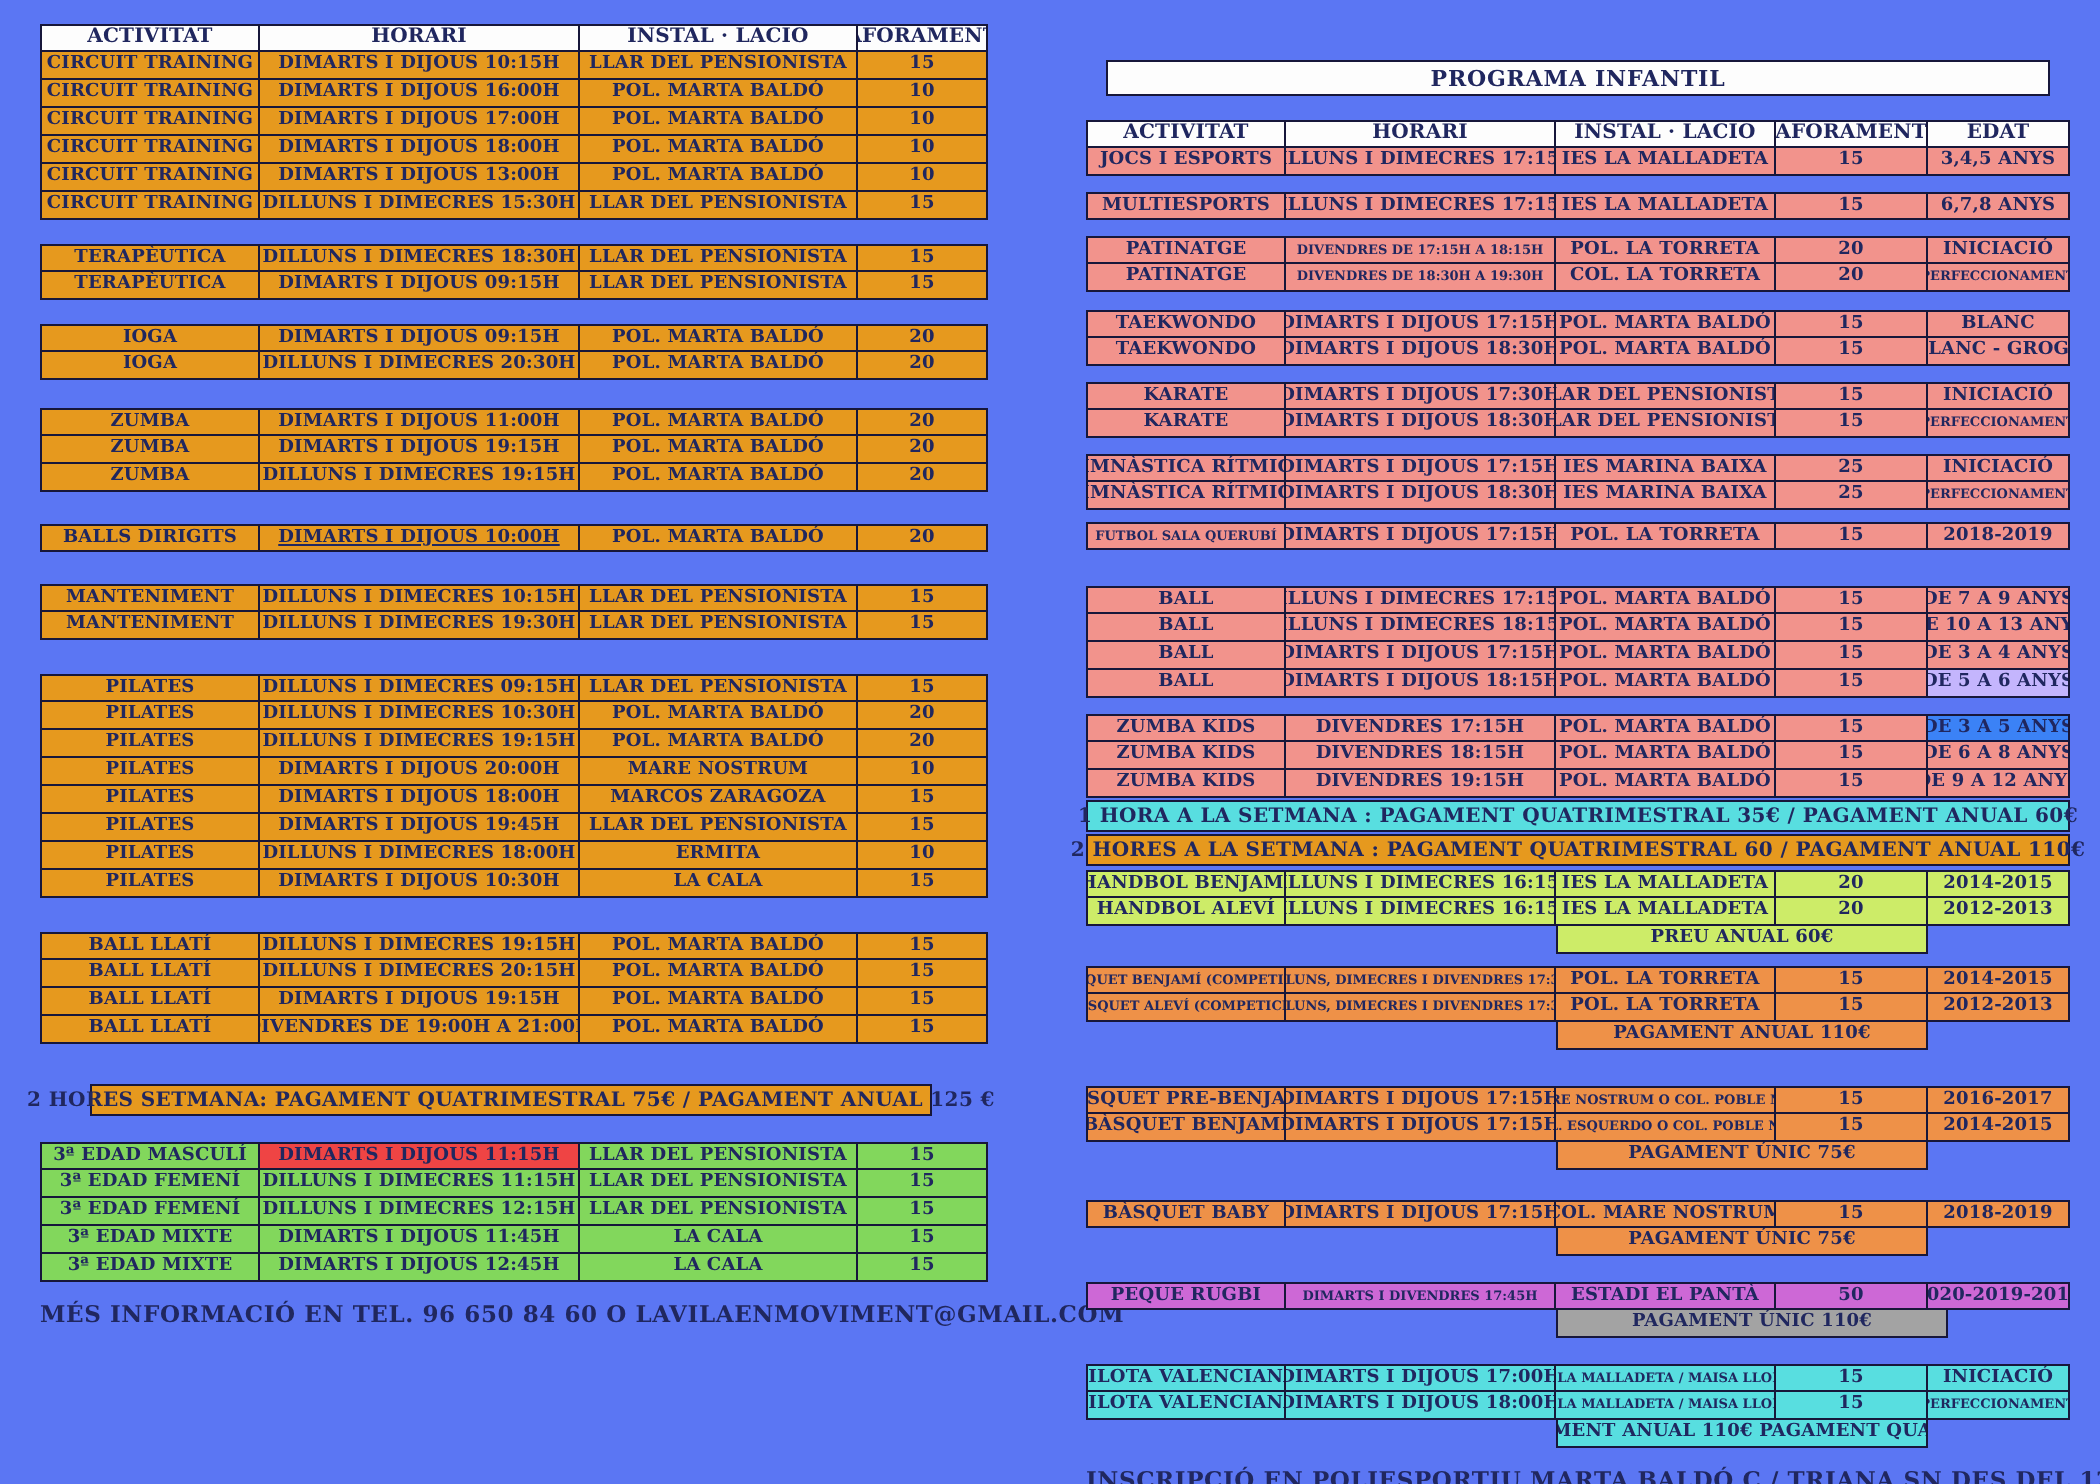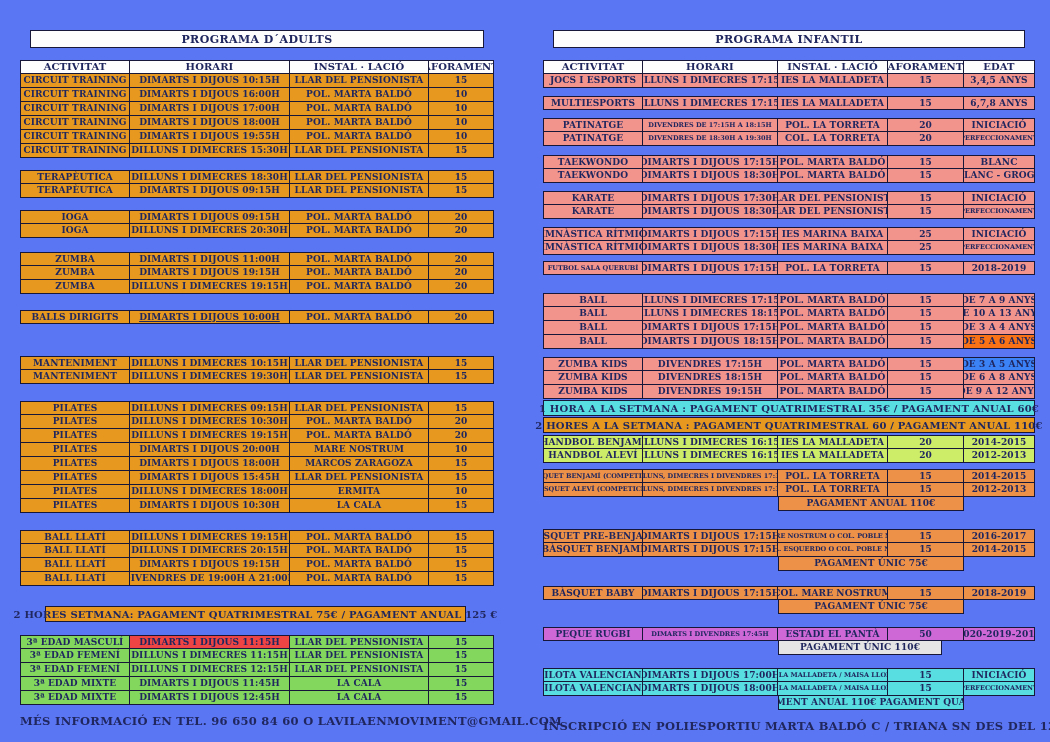--- a/index.html
+++ b/index.html
@@ -40,21 +40,20 @@
   }
   .banner.inset{margin-left:25px;margin-right:28px;}
   .footer-note{
     margin-top:9px;text-align:center;font-size:11.5px;letter-spacing:.3px;white-space:nowrap;
   }
 </style>
 </head>
 <body>
 
 <div class="panel" id="adults-panel">
-  <div class="titlebar">PROGRAMA D´ADULTS</div>
   <div class="blocks" id="adults-blocks">
       <div class="block" style="margin-top: 0px;">
         <div class="row">
           <div class="cell hdr" style="width: 110px;">ACTIVITAT</div>
           <div class="cell hdr" style="width: 160px;">HORARI</div>
           <div class="cell hdr" style="width: 139px;">INSTAL · LACIÓ</div>
           <div class="cell hdr" style="width: 65px;">AFORAMENT</div>
         </div>
         <div class="row">
           <div class="cell" style="width: 110px; background: rgb(230, 153, 30);">CIRCUIT TRAINING</div>
@@ -75,21 +74,21 @@
           <div class="cell" style="width: 65px; background: rgb(230, 153, 30);">10</div>
         </div>
         <div class="row">
           <div class="cell" style="width: 110px; background: rgb(230, 153, 30);">CIRCUIT TRAINING</div>
           <div class="cell" style="width: 160px; background: rgb(230, 153, 30);">DIMARTS I DIJOUS  18:00H</div>
           <div class="cell" style="width: 139px; background: rgb(230, 153, 30);">POL. MARTA BALDÓ</div>
           <div class="cell" style="width: 65px; background: rgb(230, 153, 30);">10</div>
         </div>
         <div class="row">
           <div class="cell" style="width: 110px; background: rgb(230, 153, 30);">CIRCUIT TRAINING</div>
-          <div class="cell" style="width: 160px; background: rgb(230, 153, 30);">DIMARTS I DIJOUS  19:55H</div>
+          <div class="cell" style="width: 160px; background: rgb(230, 153, 30);">DIMARTS I DIJOUS  13:00H</div>
           <div class="cell" style="width: 139px; background: rgb(230, 153, 30);">POL. MARTA BALDÓ</div>
           <div class="cell" style="width: 65px; background: rgb(230, 153, 30);">10</div>
         </div>
         <div class="row">
           <div class="cell" style="width: 110px; background: rgb(230, 153, 30);">CIRCUIT TRAINING</div>
           <div class="cell" style="width: 160px; background: rgb(230, 153, 30);">DILLUNS I DIMECRES  15:30H</div>
           <div class="cell" style="width: 139px; background: rgb(230, 153, 30);">LLAR DEL PENSIONISTA</div>
           <div class="cell" style="width: 65px; background: rgb(230, 153, 30);">15</div>
         </div>
       </div>
@@ -142,21 +141,21 @@
         </div>
       </div>
       <div class="block" style="margin-top: 16px;">
         <div class="row">
           <div class="cell" style="width: 110px; background: rgb(230, 153, 30);">BALLS DIRIGITS</div>
           <div class="cell" style="width: 160px; background: rgb(230, 153, 30); text-decoration: underline;">DIMARTS I DIJOUS  10:00H</div>
           <div class="cell" style="width: 139px; background: rgb(230, 153, 30);">POL. MARTA BALDÓ</div>
           <div class="cell" style="width: 65px; background: rgb(230, 153, 30);">20</div>
         </div>
       </div>
-      <div class="block" style="margin-top: 32px;">
+      <div class="block" style="margin-top: 16px;">
         <div class="row">
           <div class="cell" style="width: 110px; background: rgb(230, 153, 30);">MANTENIMENT</div>
           <div class="cell" style="width: 160px; background: rgb(230, 153, 30);">DILLUNS I DIMECRES  10:15H</div>
           <div class="cell" style="width: 139px; background: rgb(230, 153, 30);">LLAR DEL PENSIONISTA</div>
           <div class="cell" style="width: 65px; background: rgb(230, 153, 30);">15</div>
         </div>
         <div class="row">
           <div class="cell" style="width: 110px; background: rgb(230, 153, 30);">MANTENIMENT</div>
           <div class="cell" style="width: 160px; background: rgb(230, 153, 30);">DILLUNS I DIMECRES  19:30H</div>
           <div class="cell" style="width: 139px; background: rgb(230, 153, 30);">LLAR DEL PENSIONISTA</div>
@@ -189,21 +188,21 @@
           <div class="cell" style="width: 65px; background: rgb(230, 153, 30);">10</div>
         </div>
         <div class="row">
           <div class="cell" style="width: 110px; background: rgb(230, 153, 30);">PILATES</div>
           <div class="cell" style="width: 160px; background: rgb(230, 153, 30);">DIMARTS I DIJOUS  18:00H</div>
           <div class="cell" style="width: 139px; background: rgb(230, 153, 30);">MARCOS ZARAGOZA</div>
           <div class="cell" style="width: 65px; background: rgb(230, 153, 30);">15</div>
         </div>
         <div class="row">
           <div class="cell" style="width: 110px; background: rgb(230, 153, 30);">PILATES</div>
-          <div class="cell" style="width: 160px; background: rgb(230, 153, 30);">DIMARTS I DIJOUS  15:45H</div>
+          <div class="cell" style="width: 160px; background: rgb(230, 153, 30);">DIMARTS I DIJOUS  19:45H</div>
           <div class="cell" style="width: 139px; background: rgb(230, 153, 30);">LLAR DEL PENSIONISTA</div>
           <div class="cell" style="width: 65px; background: rgb(230, 153, 30);">15</div>
         </div>
         <div class="row">
           <div class="cell" style="width: 110px; background: rgb(230, 153, 30);">PILATES</div>
           <div class="cell" style="width: 160px; background: rgb(230, 153, 30);">DILLUNS I DIMECRES  18:00H</div>
           <div class="cell" style="width: 139px; background: rgb(230, 153, 30);">ERMITA</div>
           <div class="cell" style="width: 65px; background: rgb(230, 153, 30);">10</div>
         </div>
         <div class="row">
@@ -397,21 +396,21 @@
           <div class="cell" style="width: 135px; background: rgb(242, 147, 140);">DIMARTS I DIJOUS  17:15H</div>
           <div class="cell" style="width: 110px; background: rgb(242, 147, 140);">POL. MARTA BALDÓ</div>
           <div class="cell" style="width: 76px; background: rgb(242, 147, 140);">15</div>
           <div class="cell" style="width: 71px; background: rgb(242, 147, 140);">DE 3 A 4 ANYS</div>
         </div>
         <div class="row">
           <div class="cell" style="width: 100px; background: rgb(242, 147, 140);">BALL</div>
           <div class="cell" style="width: 135px; background: rgb(242, 147, 140);">DIMARTS I DIJOUS  18:15H</div>
           <div class="cell" style="width: 110px; background: rgb(242, 147, 140);">POL. MARTA BALDÓ</div>
           <div class="cell" style="width: 76px; background: rgb(242, 147, 140);">15</div>
-          <div class="cell" style="width: 71px; background: #f97316;">DE 5 A 6 ANYS</div>
+          <div class="cell" style="width: 71px; background: #c4b5fd;">DE 5 A 6 ANYS</div>
         </div>
       </div>
       <div class="block" style="margin-top: 8px;">
         <div class="row">
           <div class="cell" style="width: 100px; background: rgb(242, 147, 140);">ZUMBA KIDS</div>
           <div class="cell" style="width: 135px; background: rgb(242, 147, 140);">DIVENDRES   17:15H</div>
           <div class="cell" style="width: 110px; background: rgb(242, 147, 140);">POL. MARTA BALDÓ</div>
           <div class="cell" style="width: 76px; background: rgb(242, 147, 140);">15</div>
           <div class="cell" style="width: 71px; background: #3b82f6;">DE 3 A 5 ANYS</div>
         </div>
@@ -440,20 +439,24 @@
           <div class="cell" style="width: 76px; background: rgb(205, 236, 104);">20</div>
           <div class="cell" style="width: 71px; background: rgb(205, 236, 104);">2014-2015</div>
         </div>
         <div class="row">
           <div class="cell" style="width: 100px; background: rgb(205, 236, 104);">HANDBOL ALEVÍ</div>
           <div class="cell" style="width: 135px; background: rgb(205, 236, 104);">DILLUNS I DIMECRES  16:15H</div>
           <div class="cell" style="width: 110px; background: rgb(205, 236, 104);">IES LA MALLADETA</div>
           <div class="cell" style="width: 76px; background: rgb(205, 236, 104);">20</div>
           <div class="cell" style="width: 71px; background: rgb(205, 236, 104);">2012-2013</div>
         </div>
+        <div class="row">
+          <div class="cell spacer" style="width: 235px;"></div>
+          <div class="cell pay" style="width: 186px; background: rgb(205, 236, 104);">PREU ANUAL 60€</div>
+        </div>
       </div>
       <div class="block" style="margin-top: 6px;">
         <div class="row">
           <div class="cell sm" style="width: 100px; background: rgb(238, 145, 72);">BÀSQUET BENJAMÍ (COMPETICIÓ)</div>
           <div class="cell sm" style="width: 135px; background: rgb(238, 145, 72);">DILLUNS, DIMECRES I DIVENDRES 17:30H</div>
           <div class="cell" style="width: 110px; background: rgb(238, 145, 72);">POL. LA TORRETA</div>
           <div class="cell" style="width: 76px; background: rgb(238, 145, 72);">15</div>
           <div class="cell" style="width: 71px; background: rgb(238, 145, 72);">2014-2015</div>
         </div>
         <div class="row">
@@ -504,21 +507,21 @@
       <div class="block" style="margin-top: 13px;">
         <div class="row">
           <div class="cell" style="width: 100px; background: rgb(205, 104, 214);">PEQUE RUGBI</div>
           <div class="cell sm" style="width: 135px; background: rgb(205, 104, 214);">DIMARTS I DIVENDRES 17:45H</div>
           <div class="cell" style="width: 110px; background: rgb(205, 104, 214);">ESTADI EL PANTÀ</div>
           <div class="cell" style="width: 76px; background: rgb(205, 104, 214);">50</div>
           <div class="cell" style="width: 71px; background: rgb(205, 104, 214);">2020-2019-2018</div>
         </div>
         <div class="row">
           <div class="cell spacer" style="width: 235px;"></div>
-          <div class="cell pay" style="width: 164px; background: #e5e5e5;">PAGAMENT ÚNIC 110€</div>
+          <div class="cell pay" style="width: 196px; background: #a3a3a3;">PAGAMENT ÚNIC 110€</div>
         </div>
       </div>
       <div class="block" style="margin-top: 13px;">
         <div class="row">
           <div class="cell" style="width: 100px; background: rgb(88, 222, 224);">PILOTA VALENCIANA</div>
           <div class="cell" style="width: 135px; background: rgb(88, 222, 224);">DIMARTS I DIJOUS   17:00H</div>
           <div class="cell sm" style="width: 110px; background: rgb(88, 222, 224);">IES LA MALLADETA / MAISA LLORET</div>
           <div class="cell" style="width: 76px; background: rgb(88, 222, 224);">15</div>
           <div class="cell" style="width: 71px; background: rgb(88, 222, 224);">INICIACIÓ</div>
         </div>

